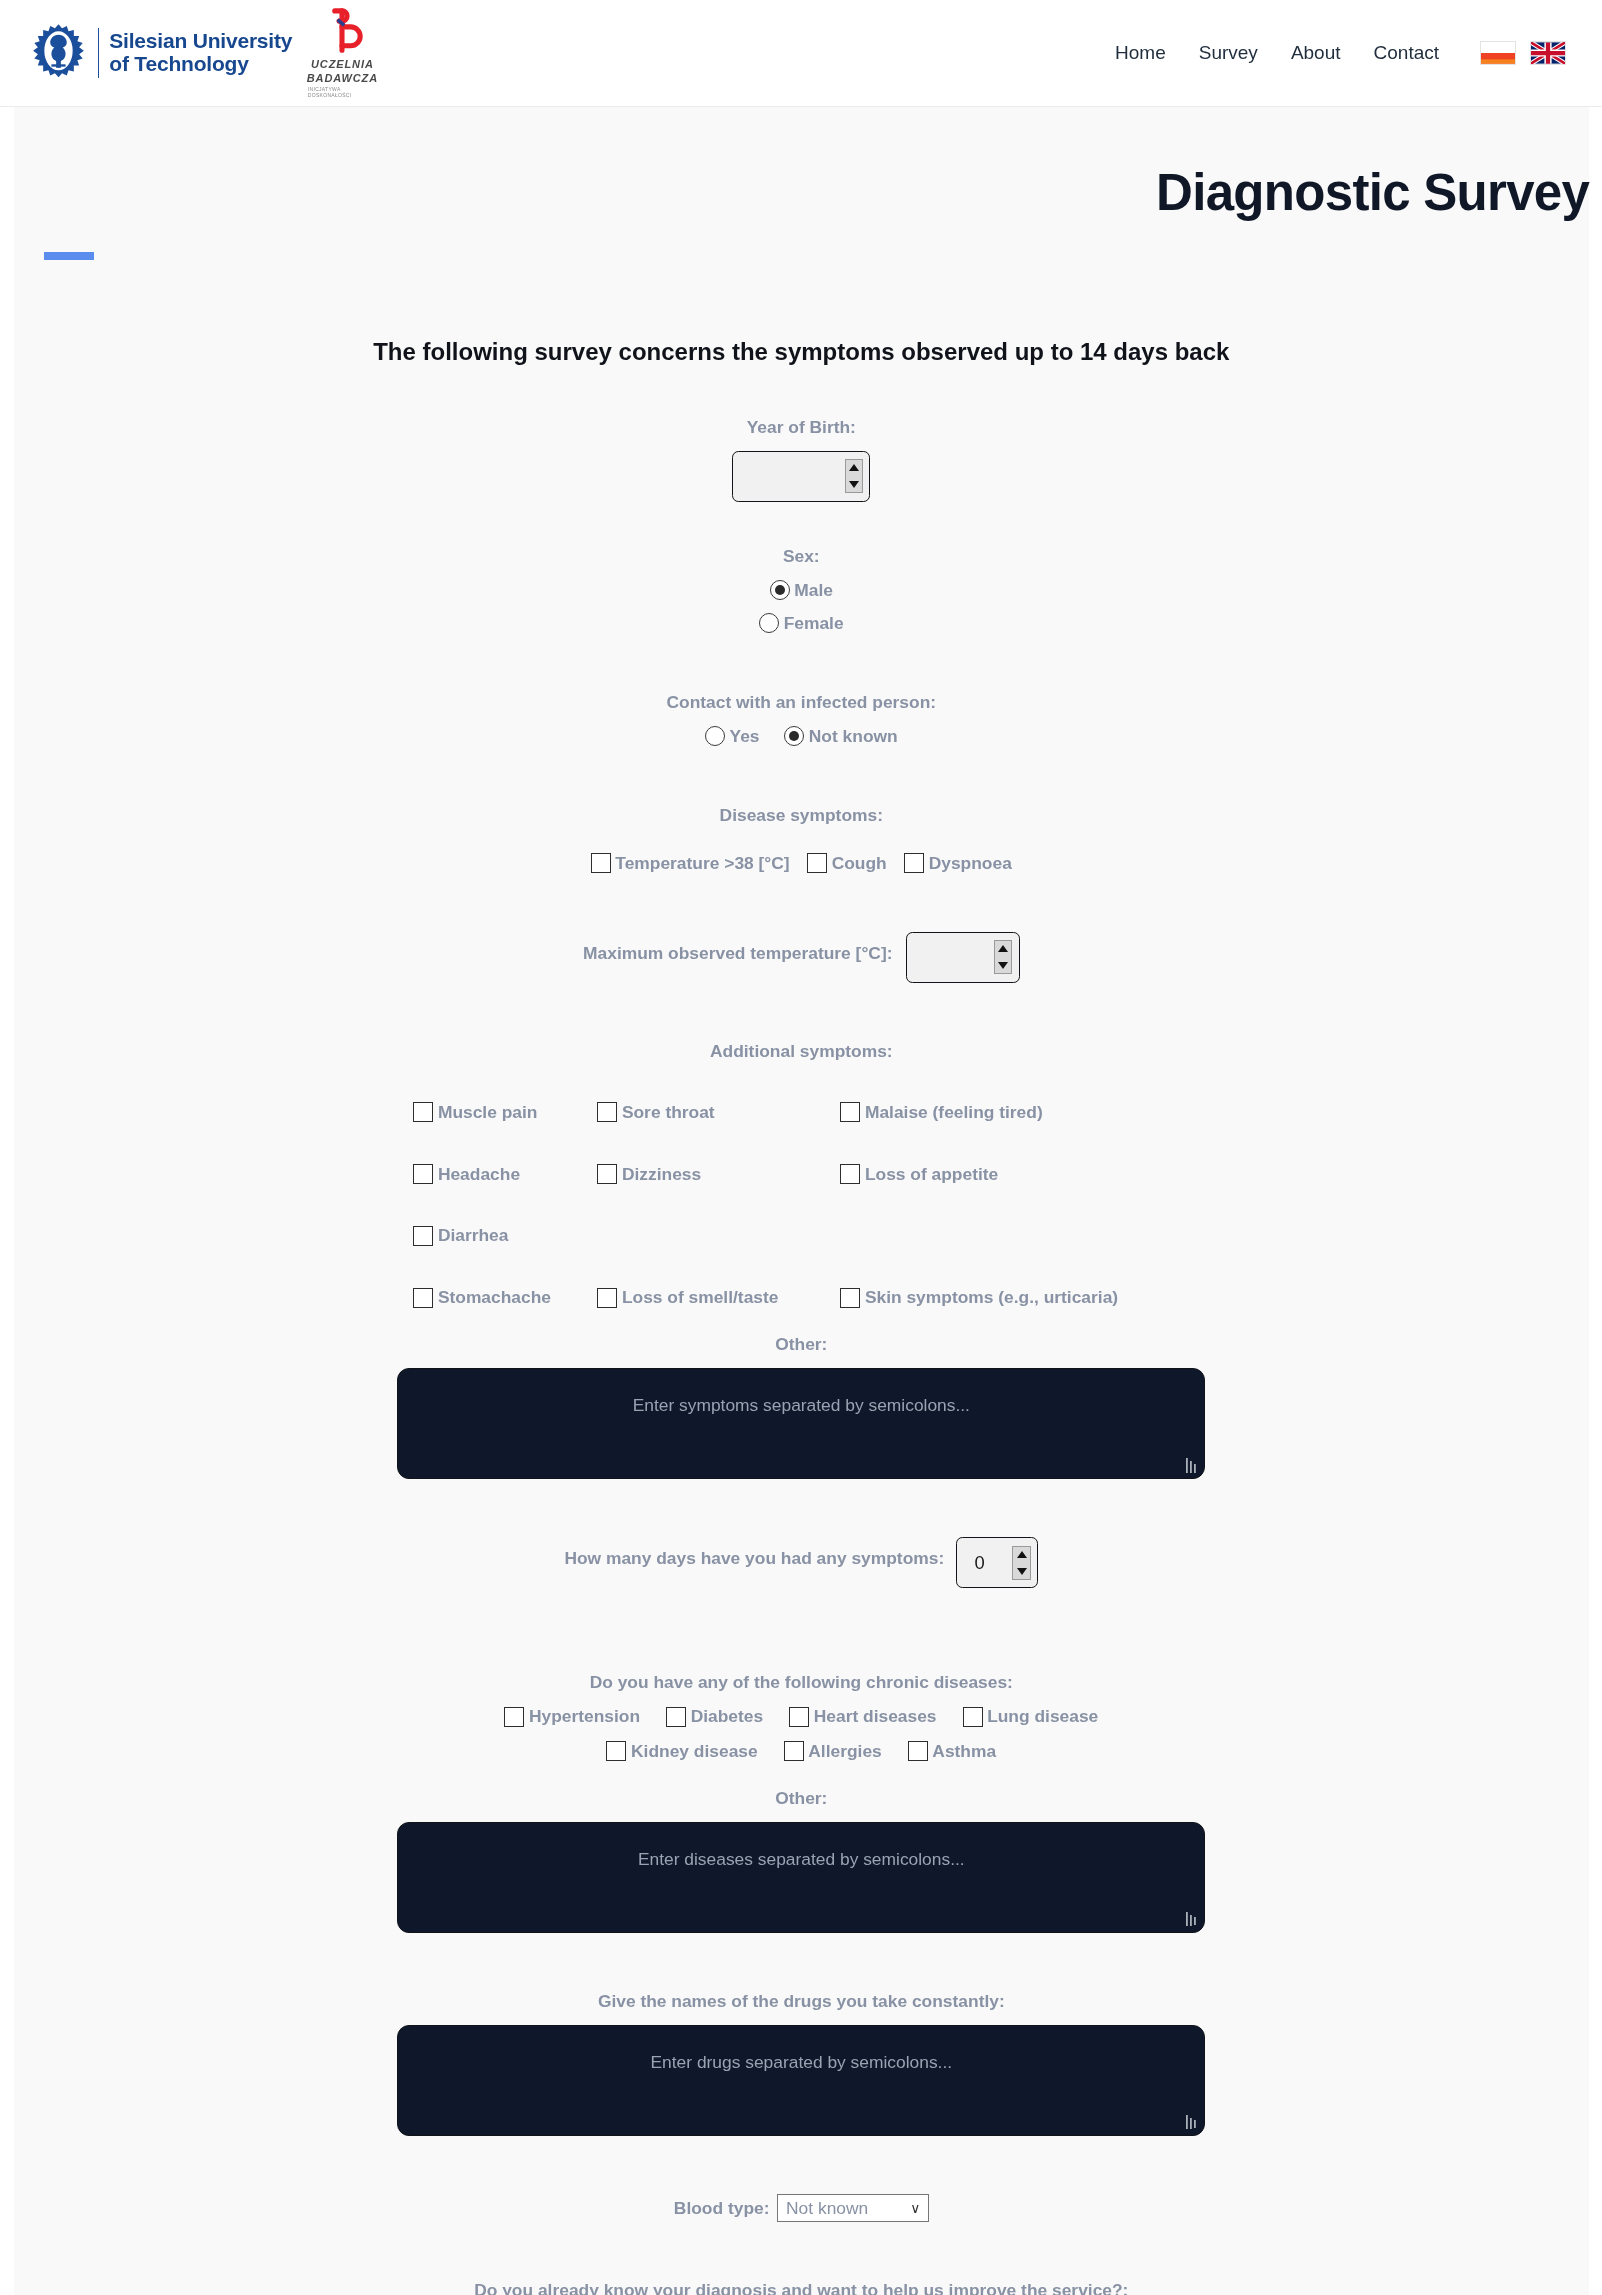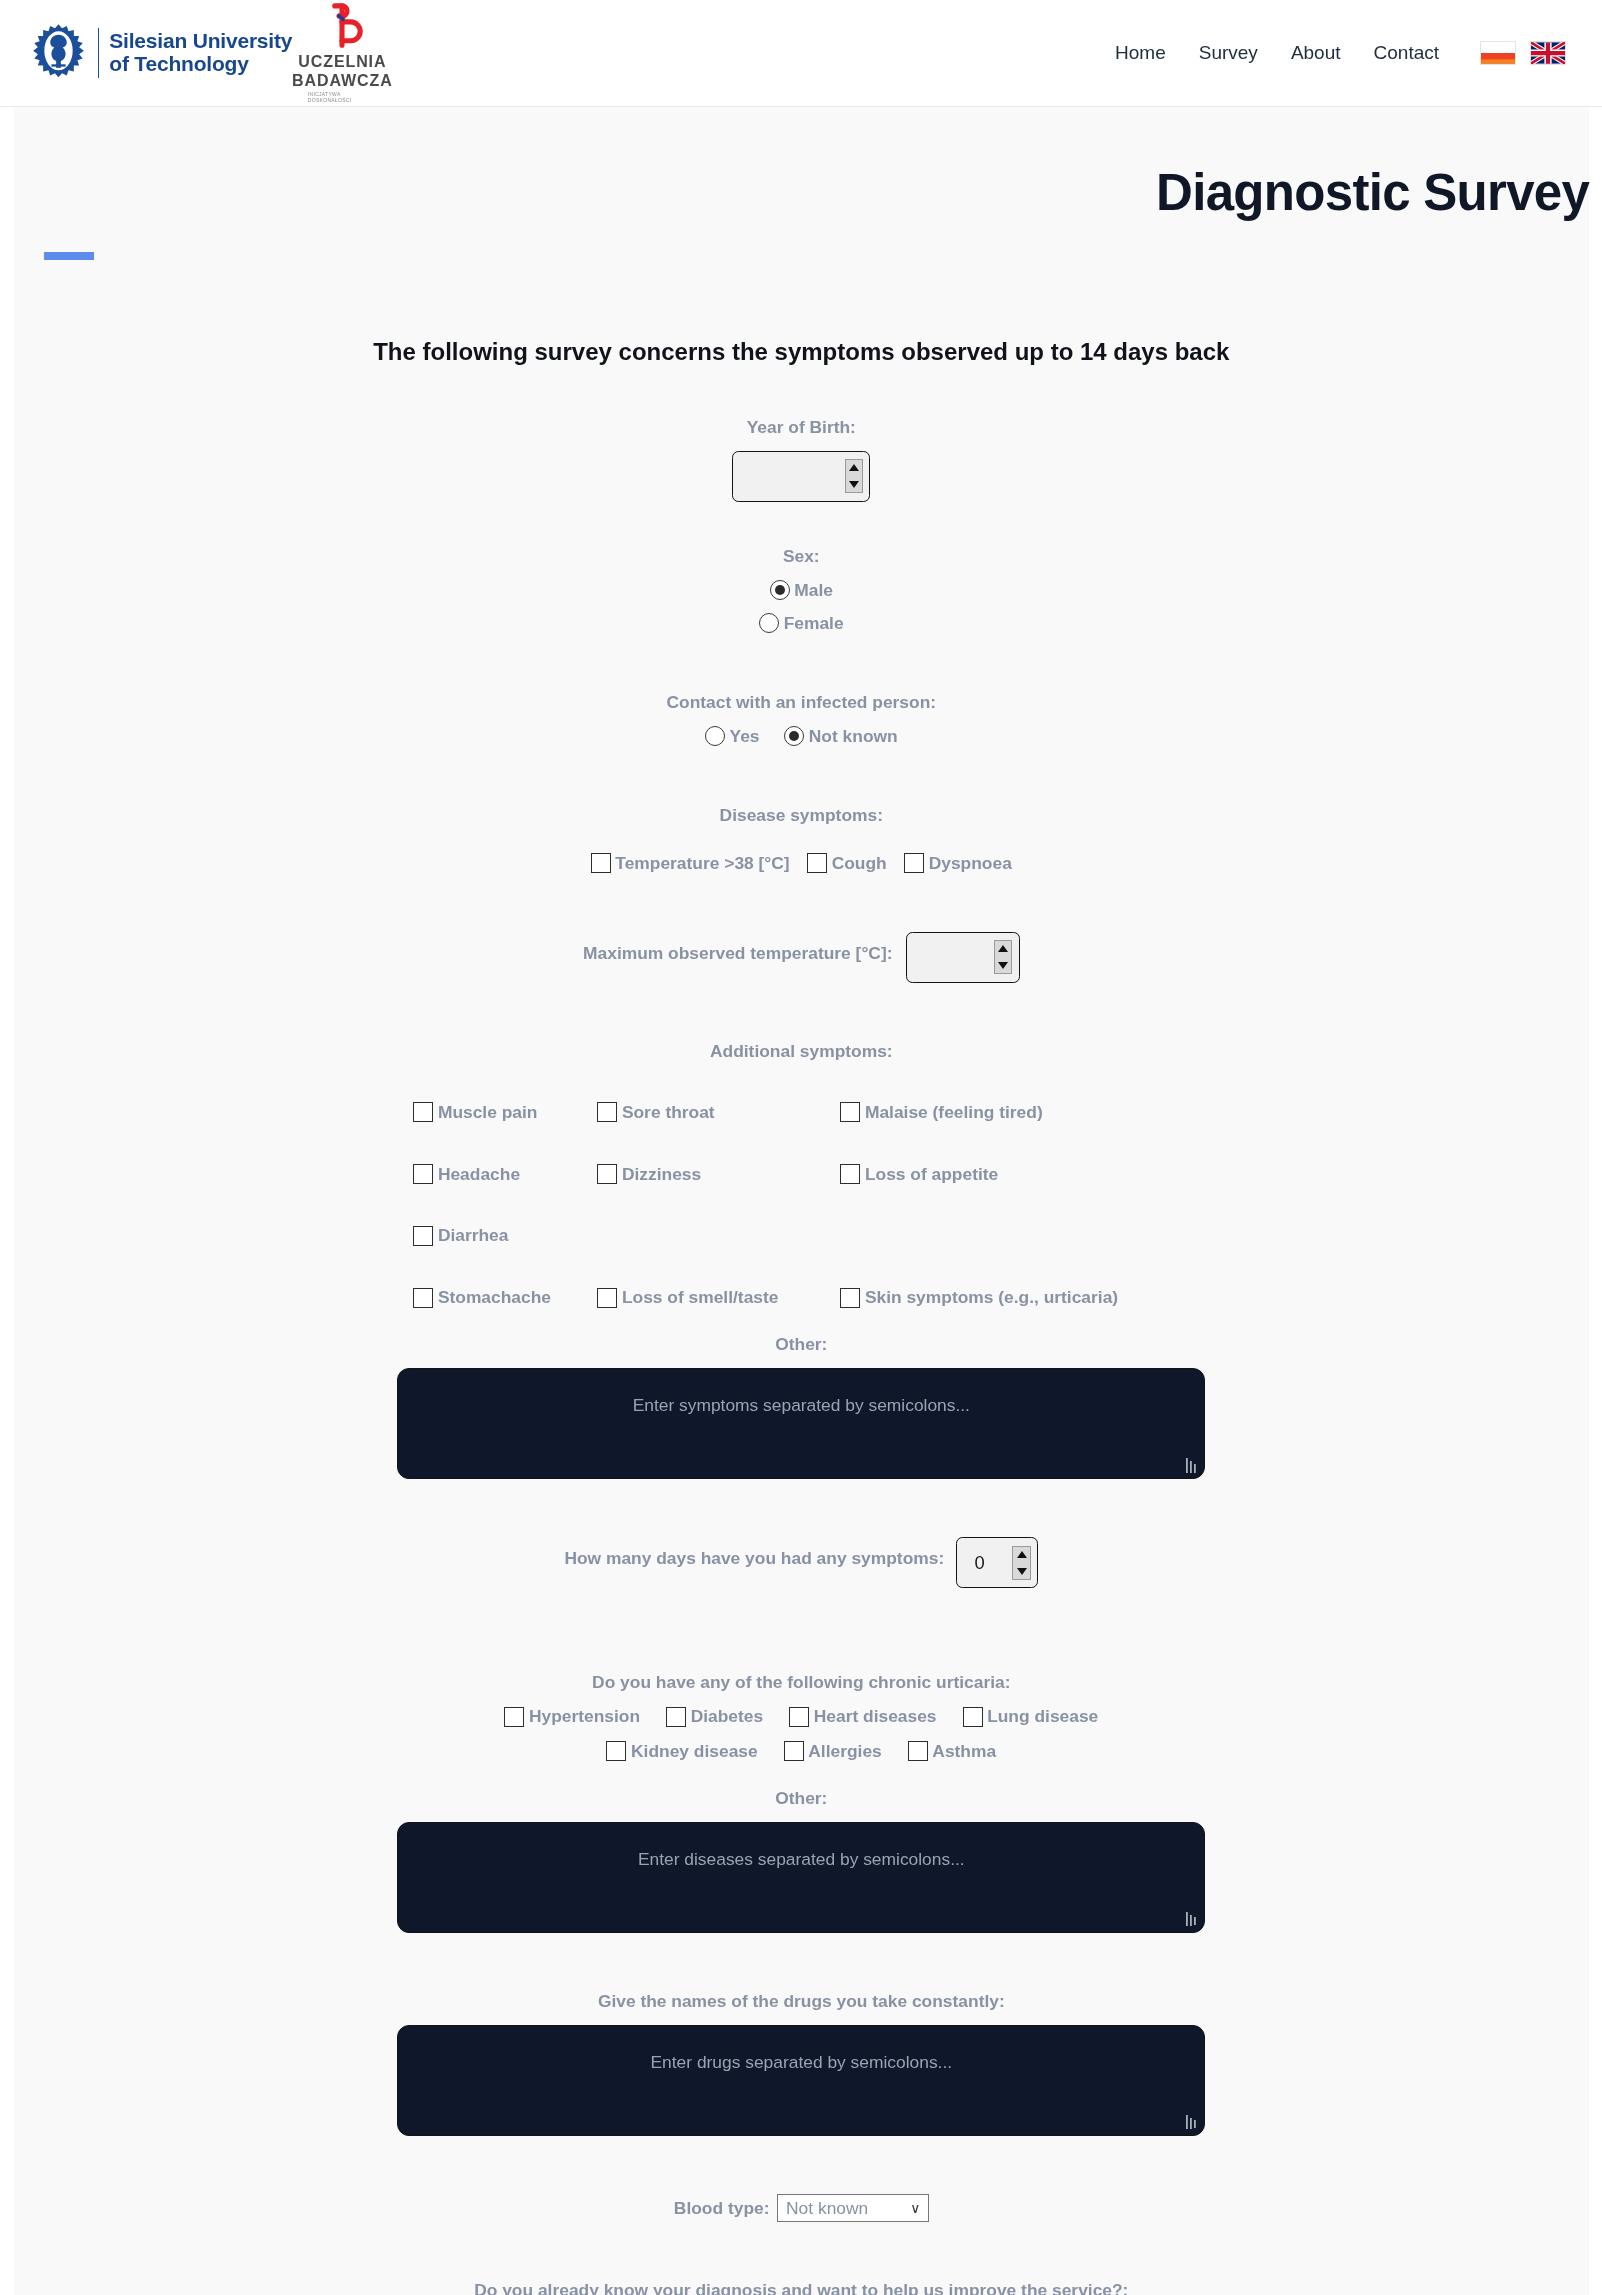--- a/index.html
+++ b/index.html
@@ -28,21 +28,21 @@
   .sut-logo { display:flex; align-items:center; gap: 10px; }
   .gear-emblem { width: 59px; height: 59px; flex:none; }
   .brand-divider { width:1.8px; height: 50px; background:#1b4f9c; }
   .brand-text {
     color:#17478f; font-weight:700; font-size:21px; line-height:1.08;
     letter-spacing:-0.2px; white-space:nowrap;
   }
   .research-logo { display:flex; flex-direction:column; align-items:center; gap:1.8px; width:69px; }
   .research-mark { width: 44px; height: 48px; }
   .research-l1, .research-l2 {
-    font-size: 16px; font-weight: 700; color:#4a4a4a; letter-spacing: 0.9px; line-height:1.1;
+    font-size: 11px; font-weight: 700; color:#4a4a4a; letter-spacing: 0.9px; line-height:1.1;font-style:italic;
   }
   .research-l3 { font-size: 5px; color:#8a8a8a; letter-spacing:0.3px; }
 
   .nav-right { display:flex; gap:0; }
   .nav-links { display:flex; align-items:center; gap:0; }
   .nav-link {
     color:#1f2d3d; font-size:19px; text-decoration:none;
     padding: 4.6px 16.5px; white-space:nowrap; cursor:pointer;
   }
   .flags { display:flex; align-items:center; gap: 14.7px; margin-left: 24px; margin-right: 8.3px; }
@@ -426,21 +426,21 @@
                 <i class="tri-dn"></i>
               </span>
           </span>
         </span>
       </div>
 
       <div class="sp-v-lg"></div>
       <div class="sp-v-sm"></div>
 
       <div class="field-block">
-        <span class="q-label">Do you have any of the following chronic urticaria:</span>
+        <span class="q-label">Do you have any of the following chronic diseases:</span>
         <div class="cb-grid">
           <div class="dis-line">
             <label class="cb-cell">
               <span class="cb-box"></span>
               <span class="cb-label">Hypertension</span>
             </label>
             <label class="cb-cell">
               <span class="cb-box"></span>
               <span class="cb-label">Diabetes</span>
             </label>

